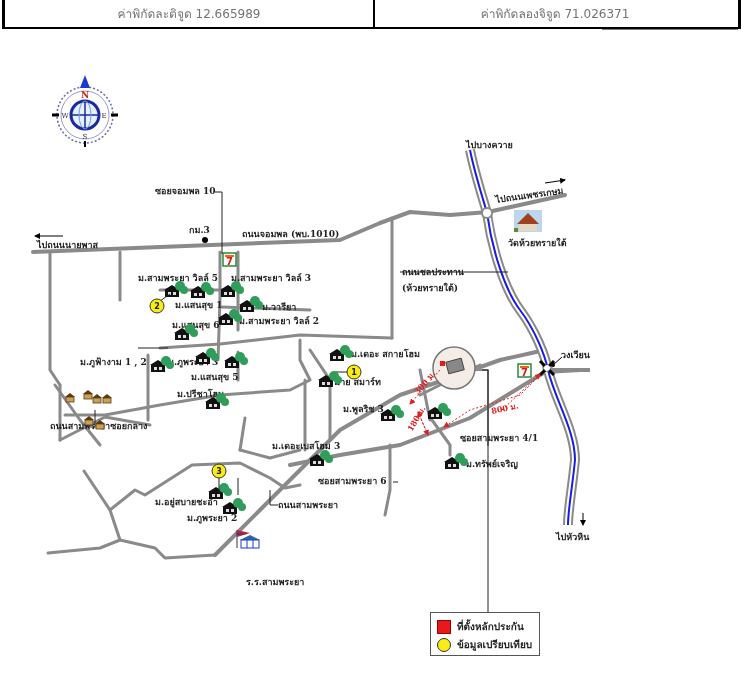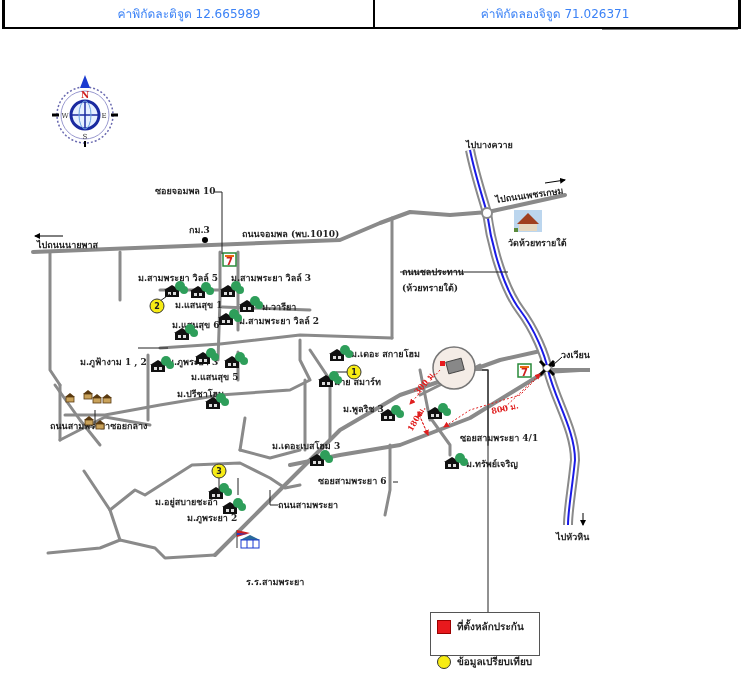--- a/index.html
+++ b/index.html
@@ -1,18 +1,18 @@
 <!DOCTYPE html>
 <html><head>
 <meta charset="utf-8">
 <style>
   html,body{margin:0;padding:0;background:#fff;}
   body{width:741px;height:697px;position:relative;overflow:hidden;font-family:"DejaVu Sans",sans-serif;}
   .coord-bar{position:absolute;left:0;top:0;width:741px;height:30px;}
-  .coord-cell{position:absolute;top:0;height:27px;border-bottom:2px solid #000;font-size:12px;color:#3b82f6;display:flex;align-items:center;justify-content:center;font-family:"DejaVu Sans",sans-serif;}
+  .coord-cell{position:absolute;top:0;height:27px;border-bottom:2px solid #000;font-size:12px;color:#737373;display:flex;align-items:center;justify-content:center;font-family:"DejaVu Sans",sans-serif;}
   .coord-left{left:2px;width:368px;border-left:3px solid #000;border-right:2px solid #000;}
   .coord-right{left:372px;width:366px;border-right:3px solid #000;}
   svg{position:absolute;left:0;top:0;}
   .lbl{font-family:"DejaVu Serif",serif;font-size:9px;font-weight:bold;fill:#222;}
   .red-lbl{font-family:"DejaVu Serif",serif;font-size:8px;font-weight:bold;fill:#e02020;}
   .legend{position:absolute;left:430px;top:612px;width:108px;height:42px;border:1px solid #555;background:#fff;}
   .legend-row{position:absolute;left:6px;display:flex;align-items:center;gap:6px;font-family:"DejaVu Serif",serif;font-size:10px;font-weight:bold;color:#222;}
   .legend-sq{width:12px;height:12px;background:#e8191d;border:1px solid #900;}
   .legend-circ{width:12px;height:12px;border-radius:50%;background:#f7ec14;border:1px solid #333;}
 </style>
@@ -277,17 +277,17 @@
     <circle cx="219" cy="471" r="7" fill="#f7ec14" stroke="#333" stroke-width="1"></circle>
     <text x="219" y="474" text-anchor="middle" font-size="8" font-weight="bold" fill="#222" font-family="DejaVu Sans, sans-serif">3</text>
   </g>
 </svg>
 
 <div class="legend">
   <div class="legend-row" style="top:6px;">
     <span class="legend-sq"></span>
     <span>ที่ตั้งหลักประกัน</span>
   </div>
-  <div class="legend-row" style="top:41px;justify-content:center;">
+  <div class="legend-row" style="top:24px;justify-content:center;">
     <span class="legend-circ"></span>
     <span>ข้อมูลเปรียบเทียบ</span>
   </div>
 </div>
 
 </body></html>

